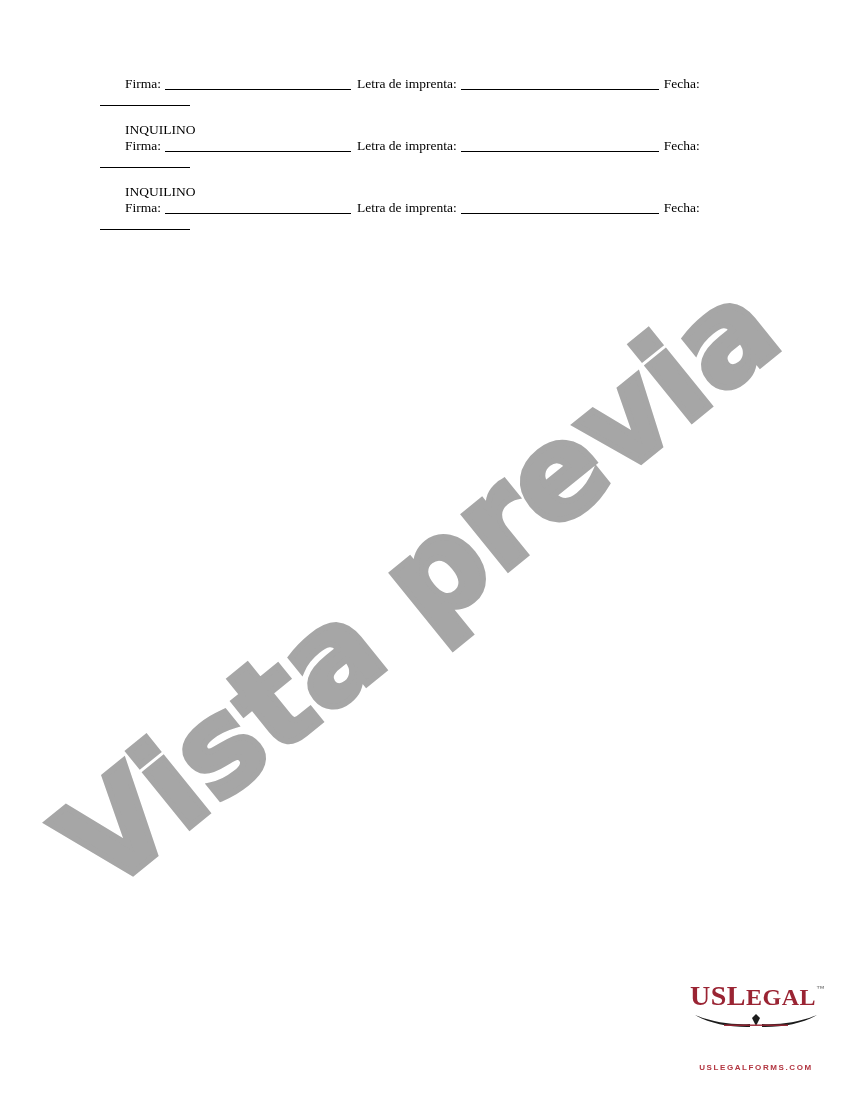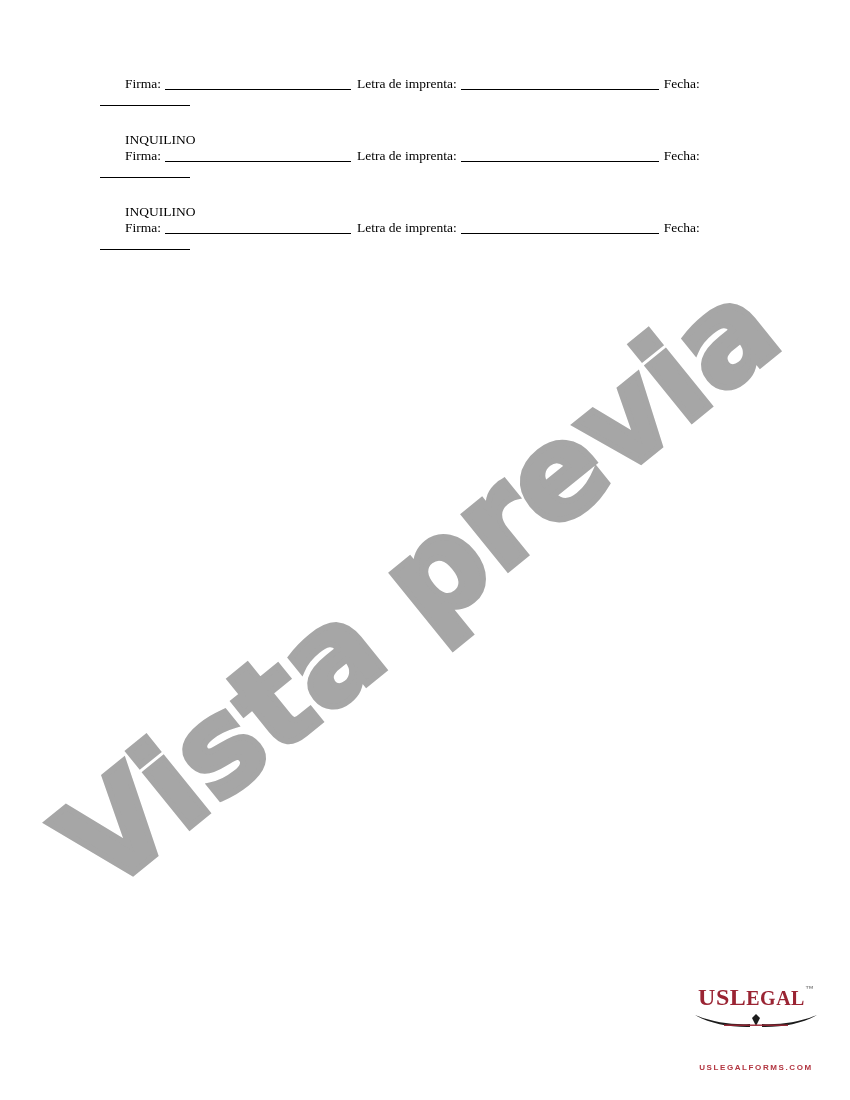--- a/index.html
+++ b/index.html
@@ -35,21 +35,21 @@
   
   .content {
     position: absolute;
     top: 76px;
     left: 100px;
     right: 69px;
     z-index: 1;
     line-height: 16px;
   }
   .sig-row { padding-left: 25px; white-space: nowrap; }
-  .heading { padding-left: 25px; margin-top: 27px; }
+  .heading { padding-left: 25px; margin-top: 17px; }
   .uline {
     display: inline-block;
     border-bottom: 1px solid #000;
     height: 12px;
     vertical-align: baseline;
     margin-bottom: -2px;
   }
   .uline.sign  { width: 186px; margin-left: 4px; margin-right: 6px; }
   .uline.print { width: 198px; margin-left: 4px; margin-right: 5px; }
   .wrap-row { height: 13px; margin-bottom: 8px; }
@@ -64,22 +64,22 @@
     text-align: center;
     z-index: 1;
   }
   .brand-line {
     font-family: "Liberation Serif", serif;
     font-weight: bold;
     color: #9a2433;
     line-height: 26px;
     white-space: nowrap;
   }
-  .brand-large { font-size: 24px; letter-spacing: 0.5px; text-align: right; }
-  .brand-small { font-size: 20px; letter-spacing: 0.5px; }
+  .brand-large { font-size: 28px; letter-spacing: 0.5px; text-align: right; }
+  .brand-small { font-size: 24px; letter-spacing: 0.5px; }
   .trademark   { font-size: 9px; color: #8a8a8a; vertical-align: 13px; font-family: "Liberation Sans", sans-serif; }
   .eagle { display: block; margin: -1px auto 1px auto; }
   .website {
     font-family: "Liberation Sans", sans-serif;
     font-weight: bold;
     font-size: 8px;
     letter-spacing: 1.6px;
     color: #b23540;
     white-space: nowrap;
     margin-top: 35px;

